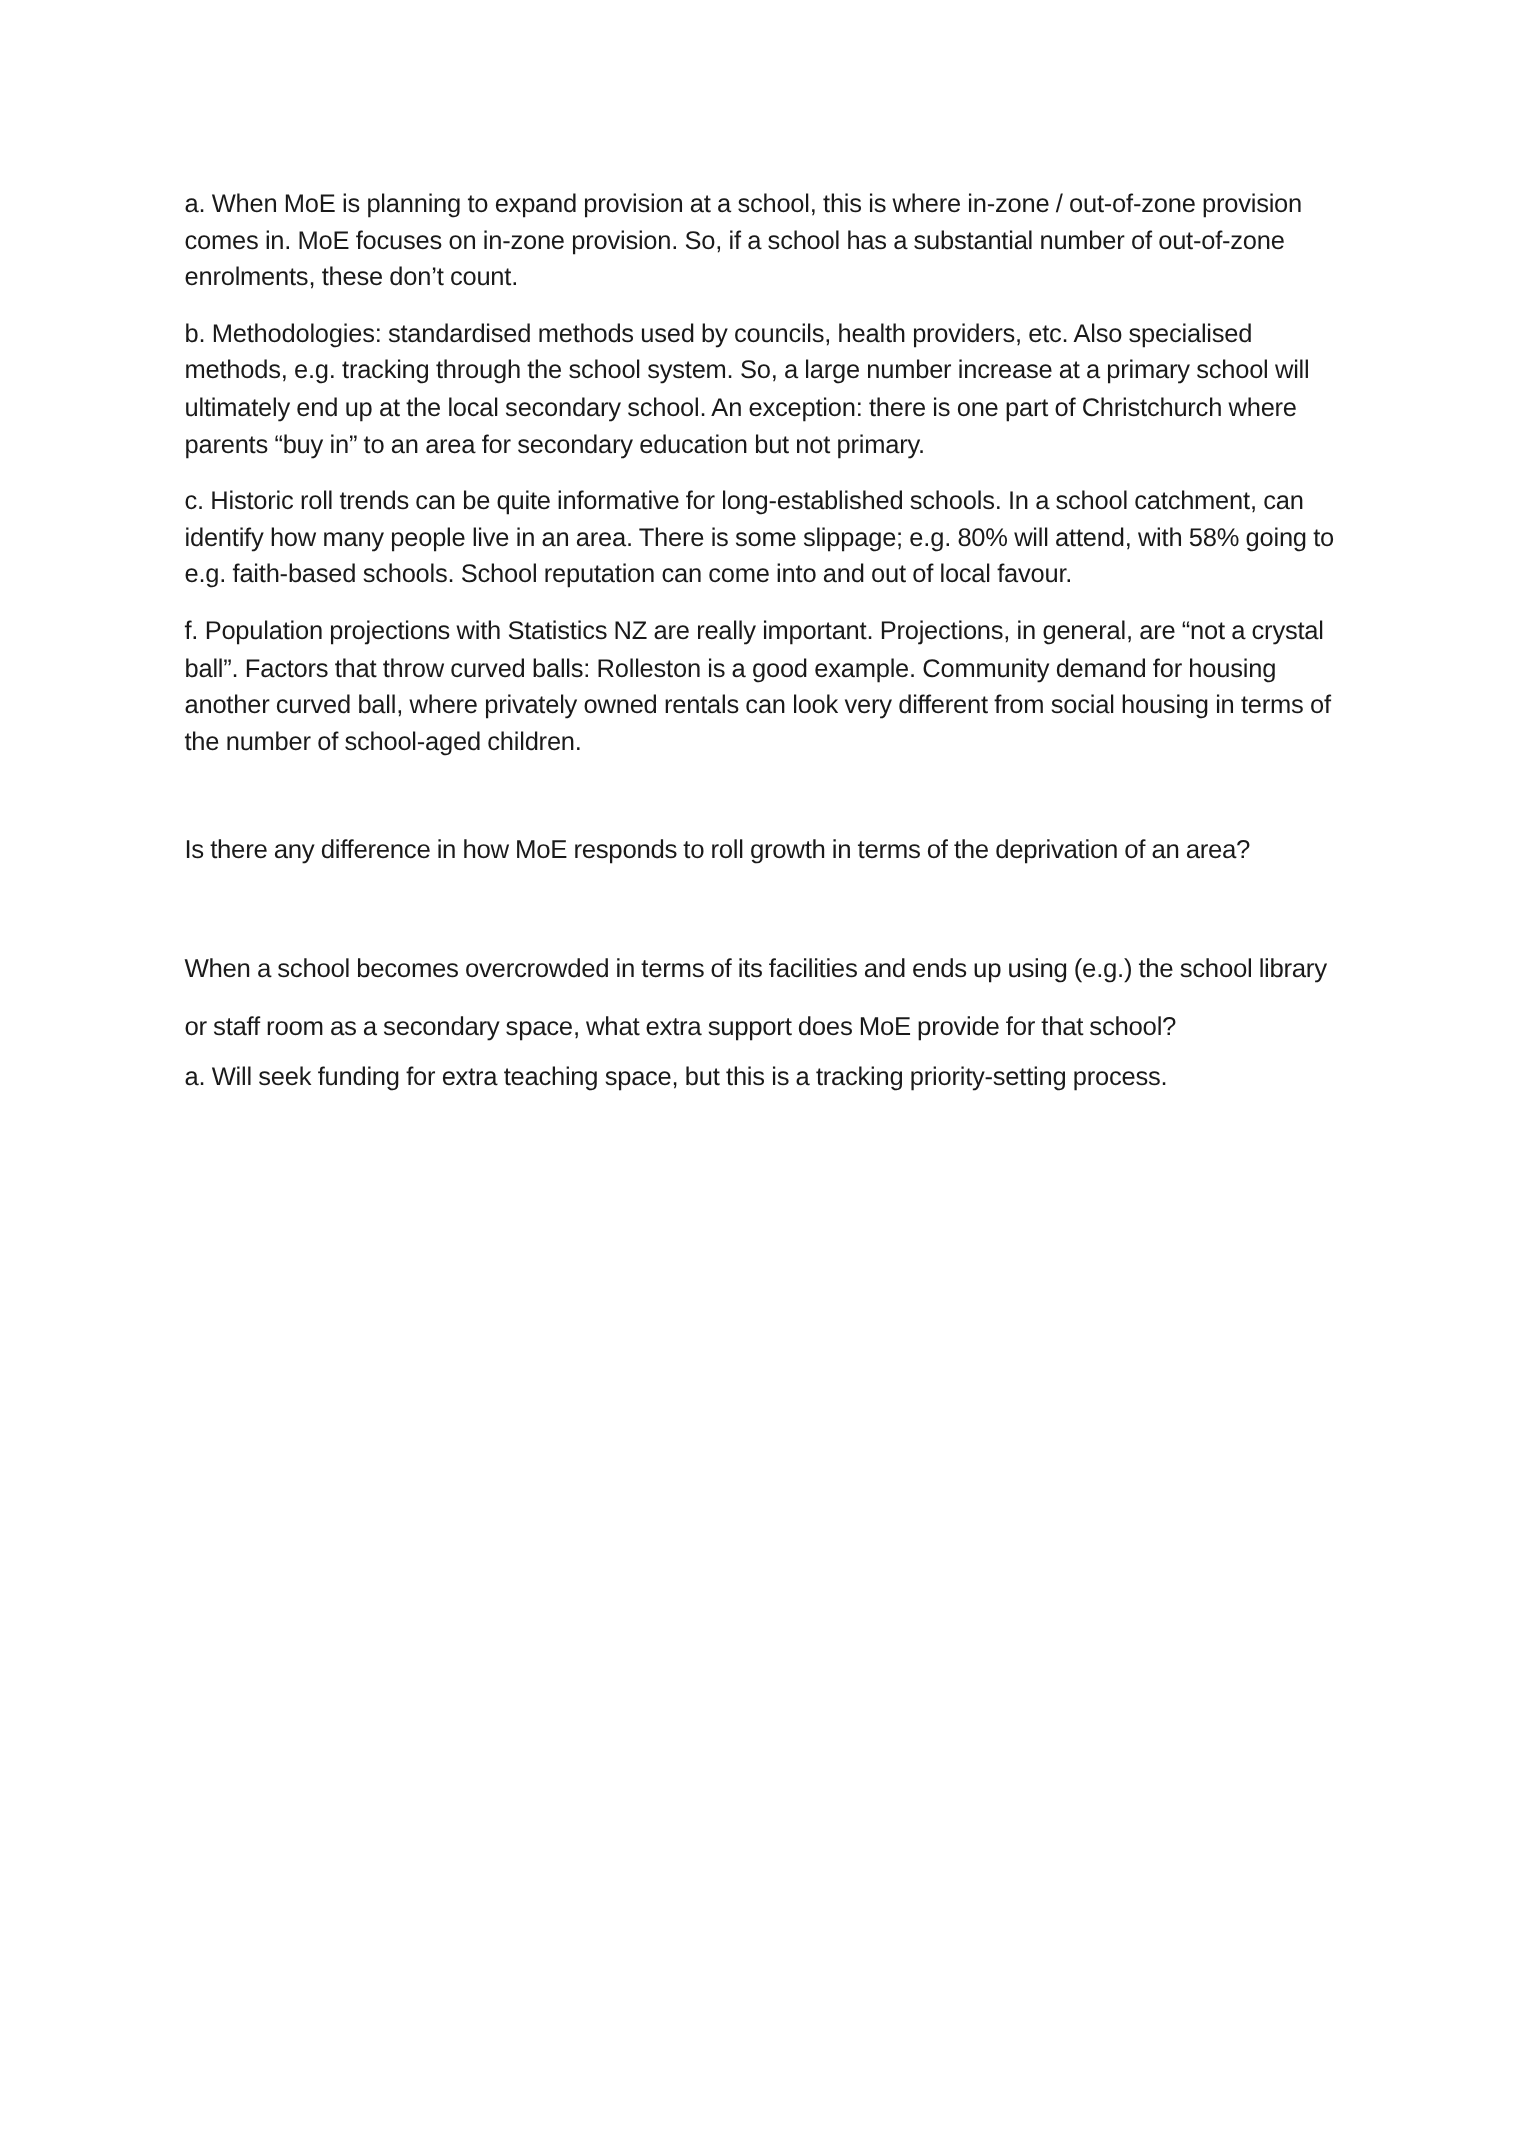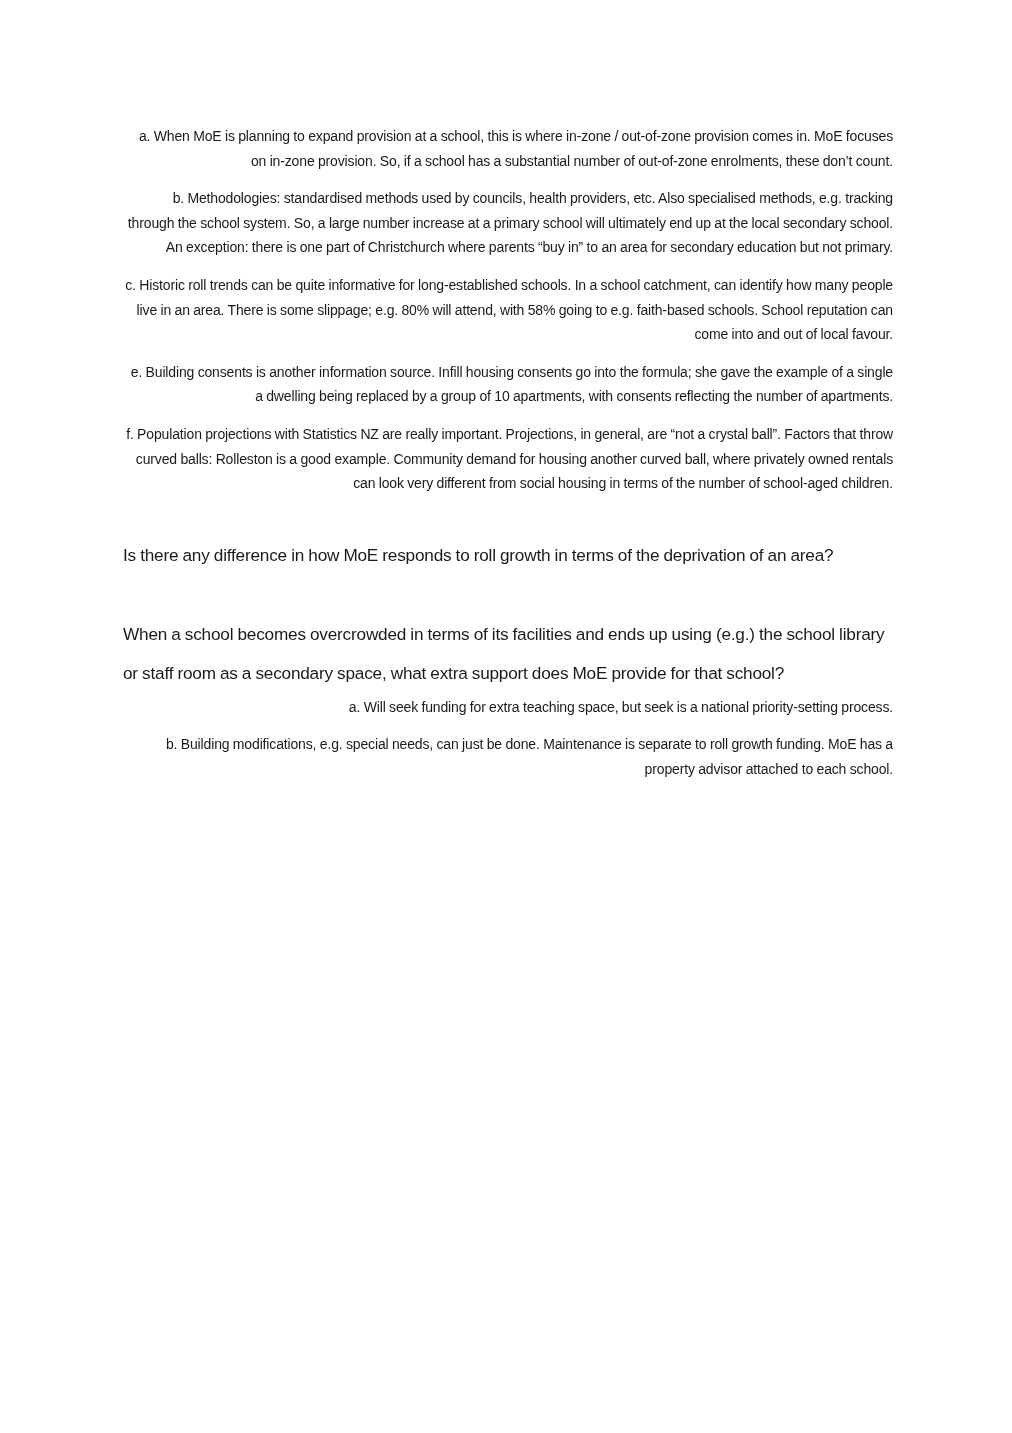--- a/index.html
+++ b/index.html
@@ -15,26 +15,25 @@
       font-family: "Liberation Sans", "DejaVu Sans", sans-serif;
       color: #1a1a1a;
     }
     .page {
       position: absolute;
       left: 123px;
       top: 124px;
       width: 770px;
     }
     .para {
-      font-size: 14px;
+      font-size: 17px;
       line-height: 24.6px;
       margin: 0 0 13px 0;
       letter-spacing: -0.15px;
       word-spacing: -0.3px;
-      text-align: right;
     }
     .heading {
       font-weight: normal;
       font-size: 17.2px;
       line-height: 39px;
       margin: 0 0 2px 0;
       letter-spacing: -0.2px;
       word-spacing: -0.4px;
     }
     .gap-before-heading {
@@ -43,27 +42,25 @@
   </style>
 </head>
 <body>
 
 <div class="page">
 
   <div>
     <p class="para">a. When MoE is planning to expand provision at a school, this is where in-zone / out-of-zone provision comes in. MoE focuses on in-zone provision. So, if a school has a substantial number of out-of-zone enrolments, these don’t count.</p>
     <p class="para">b. Methodologies: standardised methods used by councils, health providers, etc. Also specialised methods, e.g. tracking through the school system. So, a large number increase at a primary school will ultimately end up at the local secondary school. An exception: there is one part of Christchurch where parents “buy in” to an area for secondary education but not primary.</p>
     <p class="para">c. Historic roll trends can be quite informative for long-established schools. In a school catchment, can identify how many people live in an area. There is some slippage; e.g. 80% will attend, with 58% going to e.g. faith-based schools. School reputation can come into and out of local favour.</p>
-    <p class="para">e. Building consents is another information source. Infill housing consents go into the formula; she gave the example of a single a dwelling being replaced by a group of 10 apartments, with consents reflecting the number of apartments.</p>
     <p class="para">f. Population projections with Statistics NZ are really important. Projections, in general, are “not a crystal ball”. Factors that throw curved balls: Rolleston is a good example. Community demand for housing another curved ball, where privately owned rentals can look very different from social housing in terms of the number of school-aged children.</p>
   </div>
 
   <div>
     <p class="heading gap-before-heading">Is there any difference in how MoE responds to roll growth in terms of the deprivation of an area?</p>
   </div>
 
   <div>
     <p class="heading gap-before-heading">When a school becomes overcrowded in terms of its facilities and ends up using (e.g.) the school library or staff room as a secondary space, what extra support does MoE provide for that school?</p>
-    <p class="para">a. Will seek funding for extra teaching space, but seek is a national priority-setting process.</p>
-    <p class="para">b. Building modifications, e.g. special needs, can just be done. Maintenance is separate to roll growth funding. MoE has a property advisor attached to each school.</p>
+    <p class="para">a. Will seek funding for extra teaching space, but this is a tracking priority-setting process.</p>
   </div>
 
 </div>
 
 </body></html>

